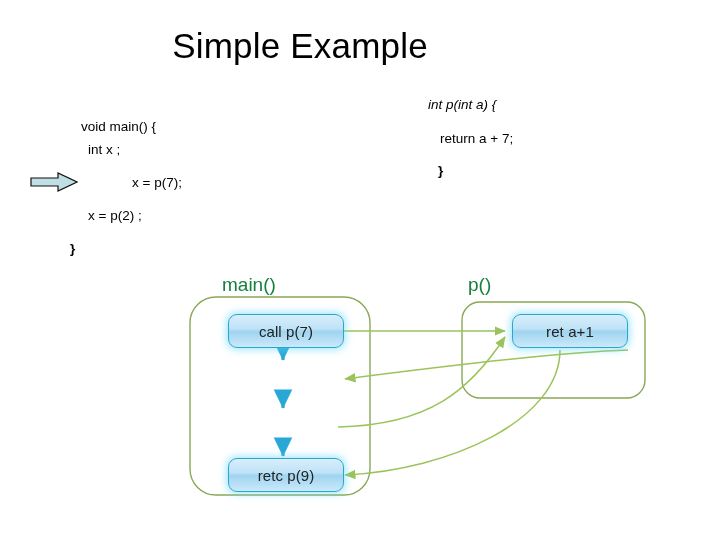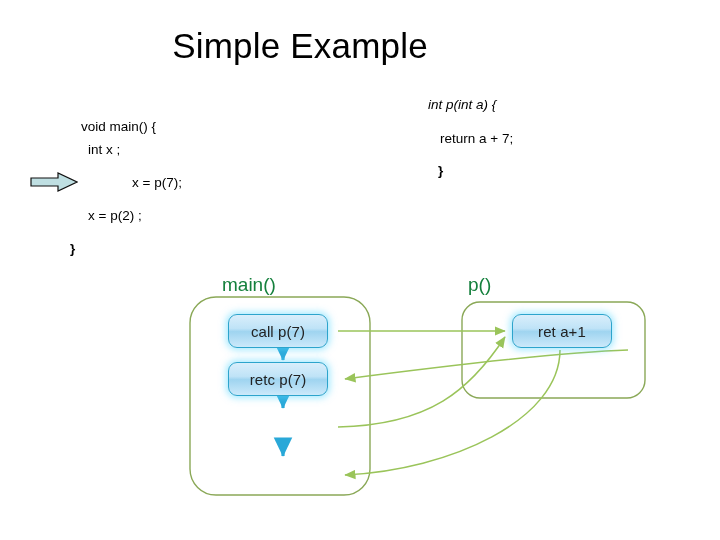--- a/index.html
+++ b/index.html
@@ -68,21 +68,21 @@
     left: 0;
     top: 0;
     width: 720px;
     height: 540px;
     pointer-events: none;
   }
 
   
   .node {
     position: absolute;
-    width: 100px;
+    width: 116px;
     height: 34px;
     border: 1.6px solid #2ca4cc;
     border-radius: 9px;
     background: linear-gradient(to bottom,
                 #d9eefb 0%,
                 #bfe3f7 42%,
                 #9fd4f0 52%,
                 #cbe9fa 100%);
     box-shadow: 0 0 7px 2px rgba(90, 215, 255, 0.55);
     display: flex;
@@ -159,16 +159,16 @@
 
     <path d="M338,427 C430,425 470,390 505,337" fill="none" stroke="#9ac45a" stroke-width="1.5" marker-end="url(#arrow-green)"></path>
 
     <path d="M560,350 C560,420 450,470 345,475" fill="none" stroke="#9ac45a" stroke-width="1.5" marker-end="url(#arrow-green)"></path>
   </svg>
 
   <div class="container-caption" id="caption-main">main()</div>
   <div class="container-caption" id="caption-p">p()</div>
 
   <div class="node" id="node-call7">call p(7)</div>
-  <div class="node" id="node-retc7">retc p(7)</div>
+  <div class="node" id="node-retc9">retc p(9)</div>
   <div class="node" id="node-ret">ret a+1</div>
 
 </div>
 
 </body></html>

